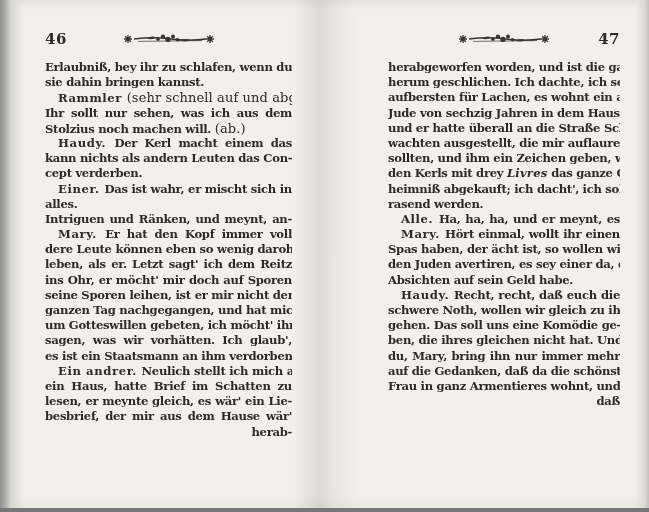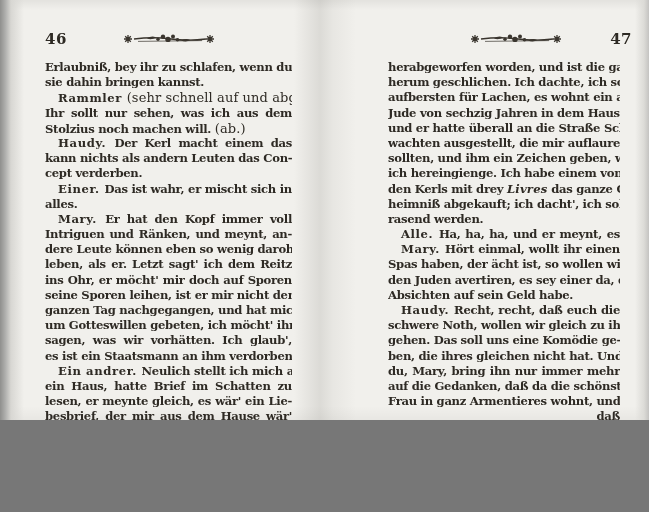--- a/index.html
+++ b/index.html
@@ -1,37 +1,37 @@
 <!DOCTYPE html>
 <html><head>
 <meta charset="utf-8">
 <style>
   html,body { margin:0; padding:0; background:#777; }
   .scan {
-    position:relative; width:649px; height:420px; overflow:hidden;
+    position:relative; width:649px; height:508px; overflow:hidden;
     font-family:"DejaVu Serif","Liberation Serif",serif;
     color:#2e2a24;
     background:
       linear-gradient(to right, #8f8f8d 0px, #adadab 5px, #d8d7d3 11px, rgba(241,240,236,0) 24px),
       linear-gradient(to left, #c4c3c1 0px, #dcdbd7 5px, rgba(241,240,236,0) 14px),
       linear-gradient(to right, rgba(0,0,0,0) 294px, rgba(108,106,100,0.16) 320px, rgba(108,106,100,0.07) 333px, rgba(0,0,0,0) 356px),
       linear-gradient(to bottom, rgba(0,0,0,0.06) 0px, rgba(0,0,0,0) 10px),
       linear-gradient(to top, rgba(0,0,0,0.04) 0px, rgba(0,0,0,0) 14px),
       #f1f0ec;
   }
   .page { position:absolute; top:0; height:100%; }
   .page.left  { left:28px;  width:270px; }
   .page.right { left:388px; width:234px; }
 
   .page-header {
     position:absolute; top:29px; display:grid; align-items:center;
     grid-template-columns:36px 1fr 36px; height:20px;
   }
   .page.left  .page-header { left:17px; width:248px; }
-  .page.right .page-header { left:12px;   width:232px;gap:26px; }
+  .page.right .page-header { left:0;   width:232px;gap:26px; }
   .pagenum { font-size:15px; font-weight:bold; letter-spacing:0.5px; }
   .page.left  .pagenum.real { grid-column:1; text-align:left; }
   .page.right .pagenum.real { grid-column:3; text-align:right; }
   .orn { grid-column:2; text-align:center; line-height:0; }
 
   .textblock { position:absolute; top:60px; }
   .page.left  .textblock { left:17px; width:247px; }
   .page.right .textblock { left:0;    width:232px; }
 
   .line {
@@ -85,22 +85,22 @@
           <div class="line"><span class="seg-normal">Erlaubniß, bey ihr zu schlafen, wenn du</span></div>
           <div class="line end"><span class="seg-normal">sie dahin bringen kannst.</span></div>
           <div class="line indent"><span class="seg-name">Rammler </span><span class="seg-small">(sehr schnell auf und abgehend.)</span></div>
           <div class="line"><span class="seg-normal">Ihr sollt nur sehen, was ich aus dem</span></div>
           <div class="line end"><span class="seg-normal">Stolzius noch machen will. </span><span class="seg-small">(ab.)</span></div>
           <div class="line indent"><span class="seg-name">Haudy. </span><span class="seg-normal">Der Kerl macht einem das</span></div>
           <div class="line"><span class="seg-normal">kann nichts als andern Leuten das Con-</span></div>
           <div class="line end"><span class="seg-normal">cept verderben.</span></div>
           <div class="line indent"><span class="seg-name">Einer. </span><span class="seg-normal">Das ist wahr, er mischt sich in</span></div>
           <div class="line end"><span class="seg-normal">alles.</span></div>
+          <div class="line"><span class="seg-normal">Intriguen und Ränken, und meynt, an-</span></div>
           <div class="line indent"><span class="seg-name">Mary. </span><span class="seg-normal">Er hat den Kopf immer voll</span></div>
-          <div class="line"><span class="seg-normal">Intriguen und Ränken, und meynt, an-</span></div>
           <div class="line"><span class="seg-normal">dere Leute können eben so wenig darohne</span></div>
           <div class="line"><span class="seg-normal">leben, als er. Letzt sagt' ich dem Reitz</span></div>
           <div class="line"><span class="seg-normal">ins Ohr, er möcht' mir doch auf Sporen</span></div>
           <div class="line"><span class="seg-normal">seine Sporen leihen, ist er mir nicht den</span></div>
           <div class="line"><span class="seg-normal">ganzen Tag nachgegangen, und hat mich</span></div>
           <div class="line"><span class="seg-normal">um Gotteswillen gebeten, ich möcht' ihm</span></div>
           <div class="line"><span class="seg-normal">sagen, was wir vorhätten. Ich glaub',</span></div>
           <div class="line end"><span class="seg-normal">es ist ein Staatsmann an ihm verdorben.</span></div>
           <div class="line indent"><span class="seg-name">Ein andrer. </span><span class="seg-normal">Neulich stellt ich mich an</span></div>
           <div class="line"><span class="seg-normal">ein Haus, hatte Brief im Schatten zu</span></div>
@@ -139,21 +139,20 @@
     </div>
     <div class="textblock">
       <div>
           <div class="line"><span class="seg-normal">herabgeworfen worden, und ist die ganze</span></div>
           <div class="line"><span class="seg-normal">herum geschlichen. Ich dachte, ich sollte</span></div>
           <div class="line"><span class="seg-normal">aufbersten für Lachen, es wohnt ein alter</span></div>
           <div class="line"><span class="seg-normal">Jude von sechzig Jahren in dem Hause,</span></div>
           <div class="line"><span class="seg-normal">und er hatte überall an die Straße Schild-</span></div>
           <div class="line"><span class="seg-normal">wachten ausgestellt, die mir auflauren</span></div>
           <div class="line"><span class="seg-normal">sollten, und ihm ein Zeichen geben, wenn</span></div>
-          <div class="line"><span class="seg-normal">ich hereingienge. Ich habe einem von</span></div>
           <div class="line"><span class="seg-normal">den Kerls mit drey </span><span class="seg-antiqua">Livres</span><span class="seg-normal"> das ganze Ge-</span></div>
           <div class="line"><span class="seg-normal">heimniß abgekauft; ich dacht', ich sollte</span></div>
           <div class="line end"><span class="seg-normal">rasend werden.</span></div>
           <div class="line indent"><span class="seg-name">Alle. </span><span class="seg-normal">Ha, ha, ha, und er meynt, es</span></div>
           <div class="line indent"><span class="seg-name">Mary. </span><span class="seg-normal">Hört einmal, wollt ihr einen</span></div>
           <div class="line"><span class="seg-normal">Spas haben, der ächt ist, so wollen wir</span></div>
           <div class="line"><span class="seg-normal">den Juden avertiren, es sey einer da, der</span></div>
           <div class="line end"><span class="seg-normal">Absichten auf sein Geld habe.</span></div>
           <div class="line indent"><span class="seg-name">Haudy. </span><span class="seg-normal">Recht, recht, daß euch die</span></div>
           <div class="line"><span class="seg-normal">schwere Noth, wollen wir gleich zu ihm</span></div>

